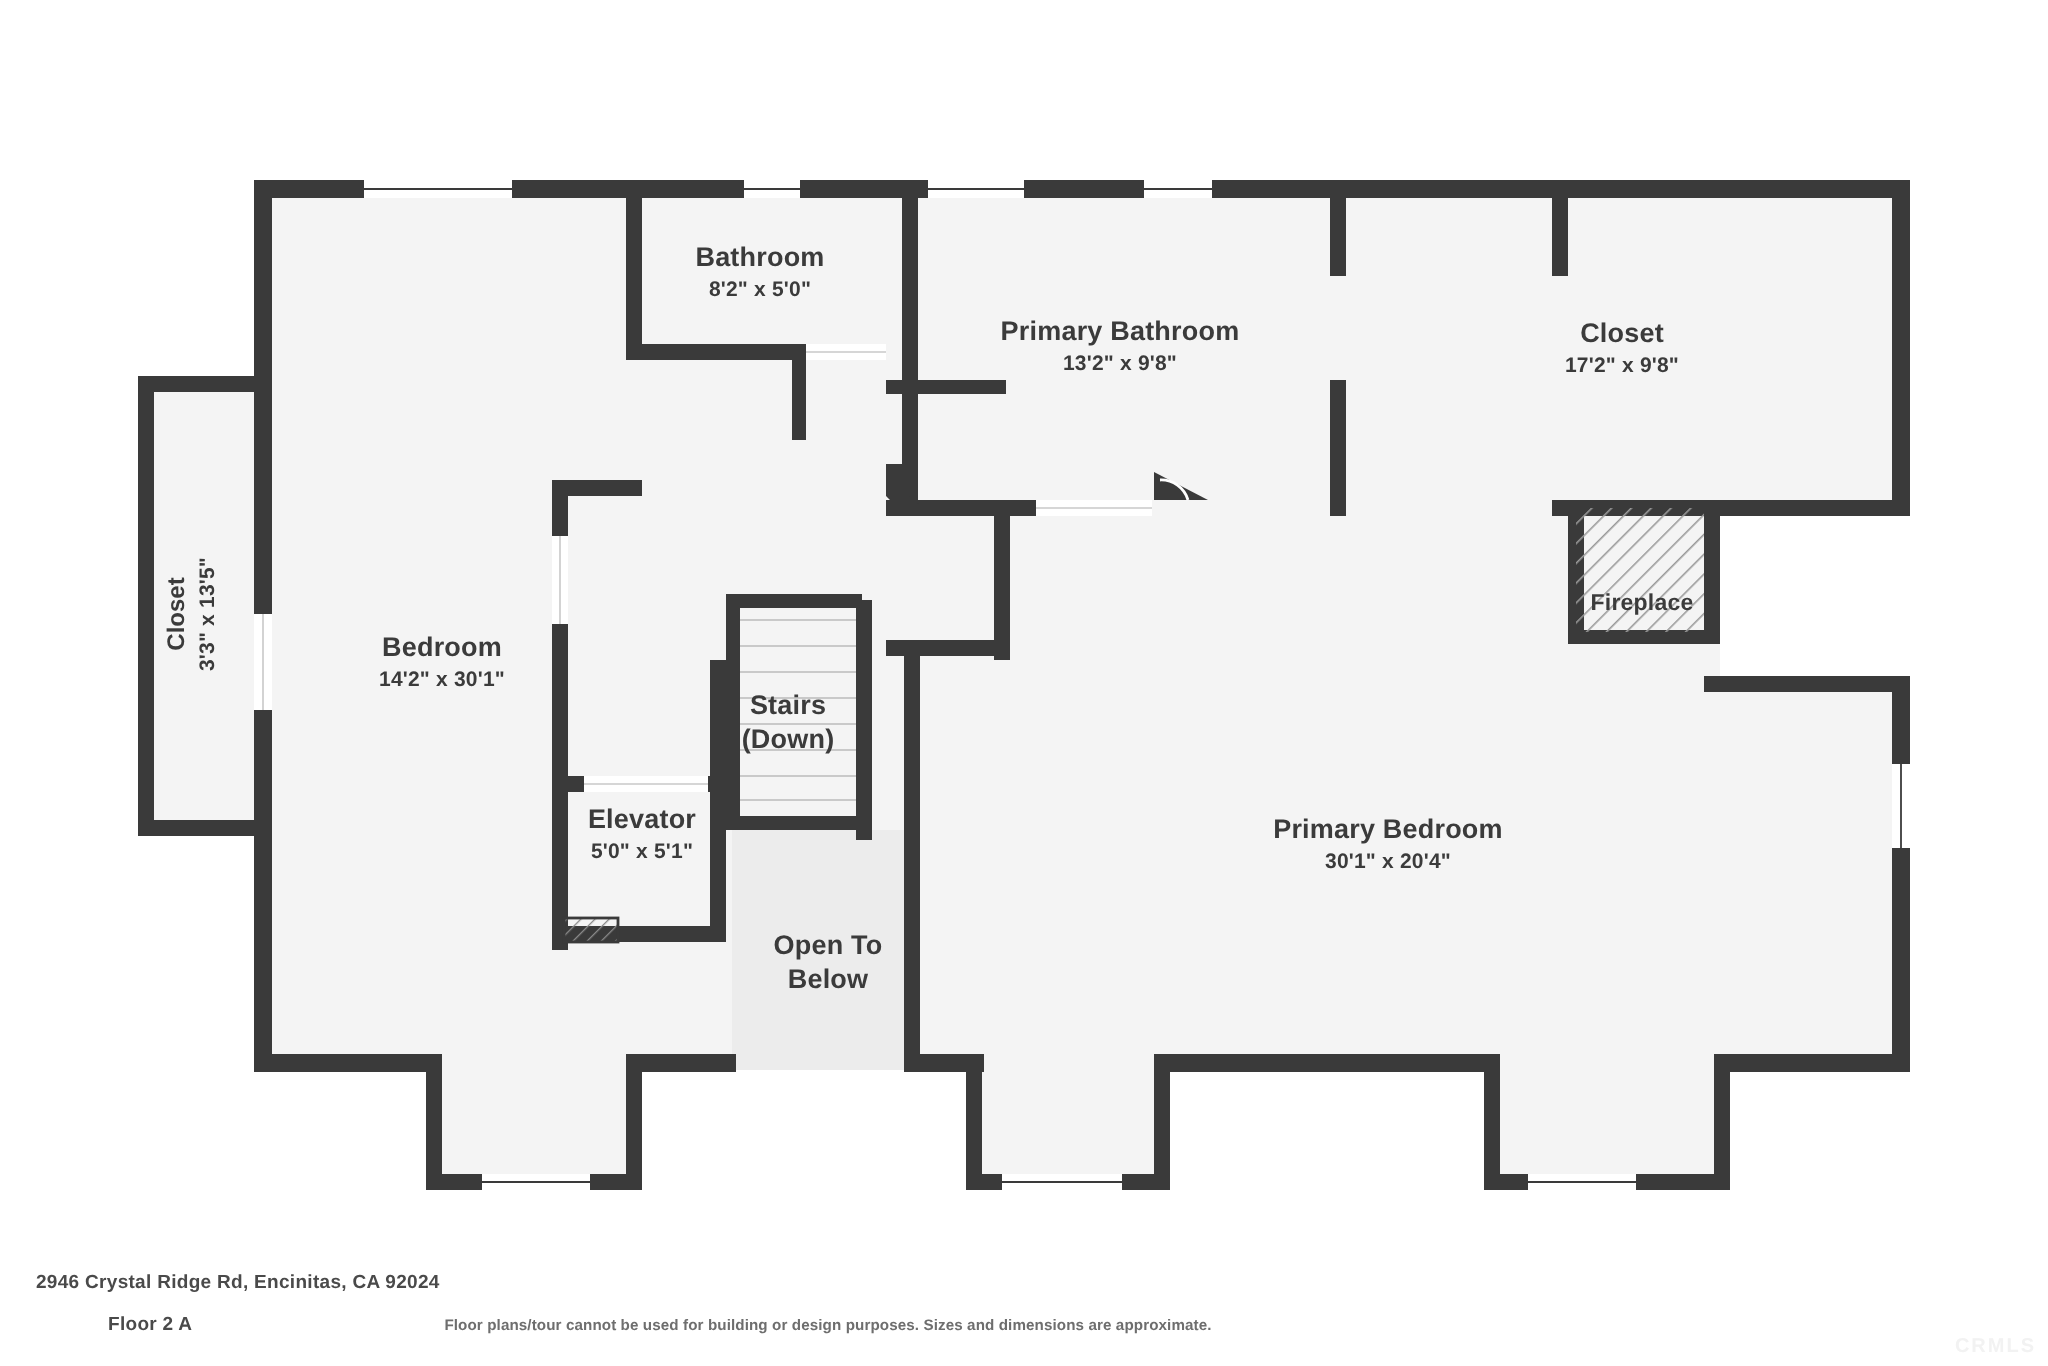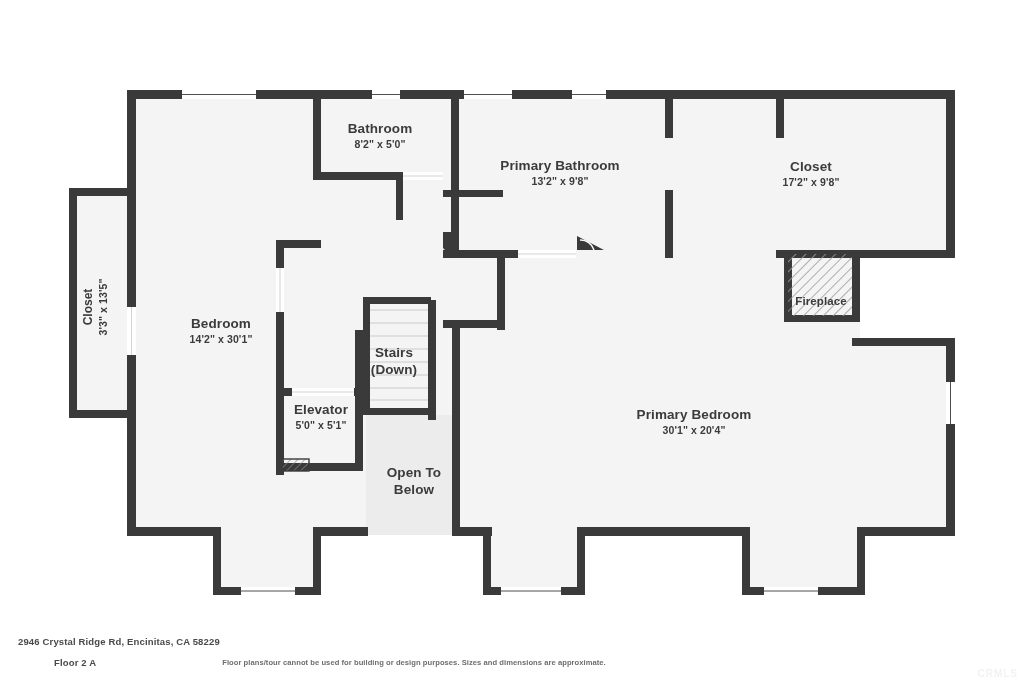--- a/index.html
+++ b/index.html
@@ -324,19 +324,19 @@
       <text class="room-label room-name" x="394" y="374">(Down)</text>
 
       <text class="room-label room-name" x="414" y="477">Open To</text>
       <text class="room-label room-name" x="414" y="494">Below</text>
 
       <text class="room-label room-dims" x="821" y="305" style="font-size:11.5px;">Fireplace</text>
     </g>
   </svg>
 
   <div class="footer">
-    <div class="footer-address">2946 Crystal Ridge Rd, Encinitas, CA 58229</div>
+    <div class="footer-address">2946 Crystal Ridge Rd, Encinitas, CA 92024</div>
     <div class="footer-floor">Floor 2 A</div>
     <div class="footer-disclaimer">Floor plans/tour cannot be used for building or design purposes. Sizes and dimensions are approximate.</div>
     <div class="watermark">CRMLS</div>
   </div>
 
 </div>
 
 </body></html>

